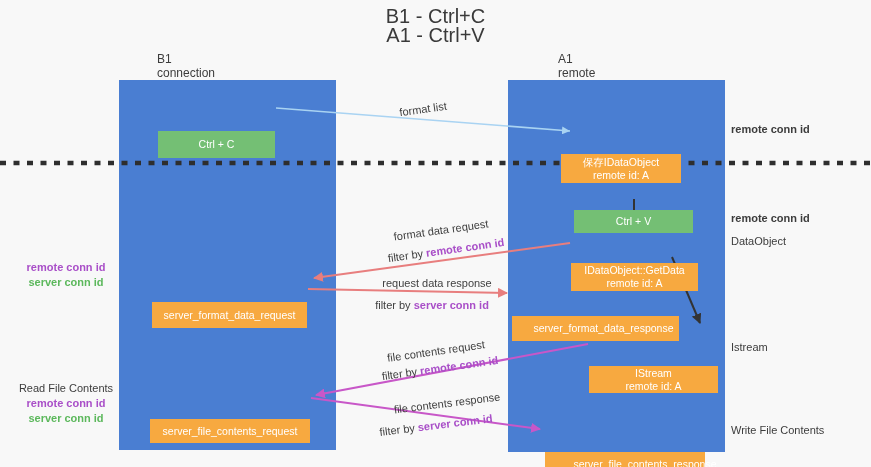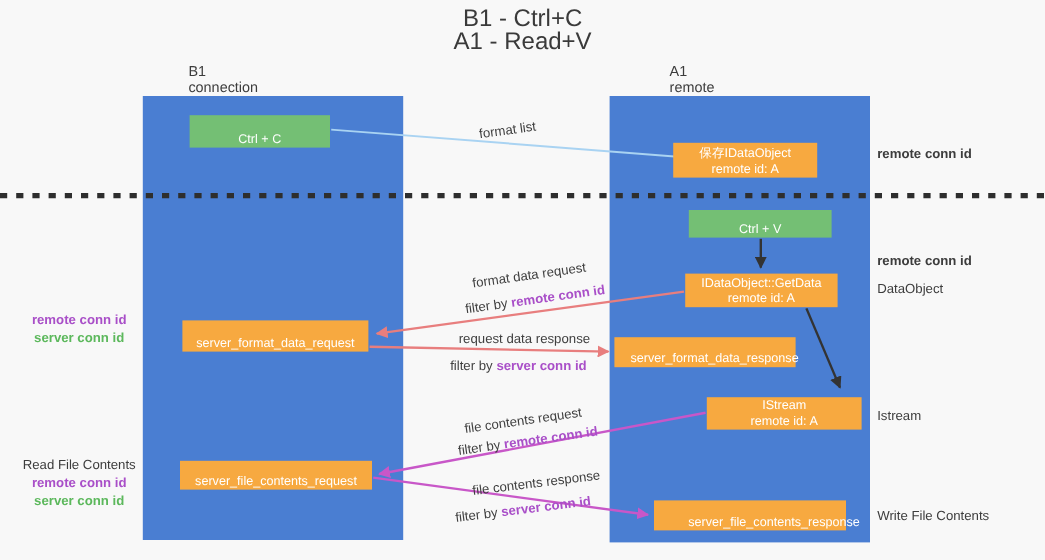--- a/index.html
+++ b/index.html
@@ -10,22 +10,22 @@
   .title-block { position:absolute; left:0; right:0; top:7px; text-align:center;
                  font-size:20px; line-height:19px; color:#3a3a3a; z-index:4; }
 
   .lane { position:absolute; background:var(--lane-blue,#4A7ED2); z-index:0; }
   .lane-header { position:absolute; text-align:left; font-size:12px; line-height:14px;
                  color:#3c3c3c; z-index:4; }
 
   svg.connectors { position:absolute; left:0; top:0; z-index:1; pointer-events:none; }
 
   .node { position:absolute; display:flex; flex-direction:column; align-items:center;
-          justify-content:flex-end; color:#fff; font-size:10.5px; line-height:13px;
-          text-align:center; white-space:nowrap; z-index:2; }
+          justify-content:center; color:#fff; font-size:10.5px; line-height:13px;
+          text-align:center; white-space:nowrap; z-index:2;margin-top:35px; }
   .node.orange { background:var(--box-orange,#F7A940); }
   .node.green  { background:var(--box-green,#74BF74); }
 
   .flow-label { position:absolute; white-space:nowrap; font-size:11px; color:#3f3f3f;
                 transform:translate(-50%,-50%); z-index:3; }
   .flow-label.tilt  { transform:translate(-50%,-50%) rotate(-8deg); }
   .flow-label.tilt7 { transform:translate(-50%,-50%) rotate(-7deg); }
 
   .em-purple { color:var(--text-purple,#A94FC8); font-weight:bold; }
   .em-green  { color:var(--text-green,#5CB85C);  font-weight:bold; }
@@ -34,21 +34,21 @@
                 color:#3c3c3c; z-index:3; }
   .side-label { position:absolute; font-size:11px; color:#3c3c3c; white-space:nowrap; z-index:3; }
 </style>
 </head>
 <body>
 
 <div id="stage">
 
   <div class="title-block">
     <div>B1 - Ctrl+C</div>
-    <div>A1 - Read+V</div>
+    <div>A1 - Ctrl+V</div>
   </div>
 
   <div class="lane-header" style="left:157px; top:52px; width:120px;">
     <div>B1</div>
     <div>connection</div>
   </div>
   <div class="lane-header" style="left:558px; top:52px; width:120px;">
     <div>A1</div>
     <div>remote</div>
   </div>
@@ -104,21 +104,21 @@
 
   <div class="node orange" style="left:571px; top:228px; width:127px; height:28px;">
     <span>IDataObject::GetData</span>
     <span>remote id: A</span>
   </div>
 
   <div class="node orange" style="left:152px; top:267px; width:155px; height:26px;">
     <span>server_format_data_request</span>
   </div>
 
-  <div class="node orange" style="left:512px; top:281px; width:151px; height:25px;padding-left:16px;">
+  <div class="node orange" style="left:512px; top:281px; width:167px; height:25px;padding-left:16px;">
     <span>server_format_data_response</span>
   </div>
 
   <div class="node orange" style="left:589px; top:331px; width:129px; height:27px;">
     <span>IStream</span>
     <span>remote id: A</span>
   </div>
 
   <div class="node orange" style="left:150px; top:384px; width:160px; height:24px;">
     <span>server_file_contents_request</span>

